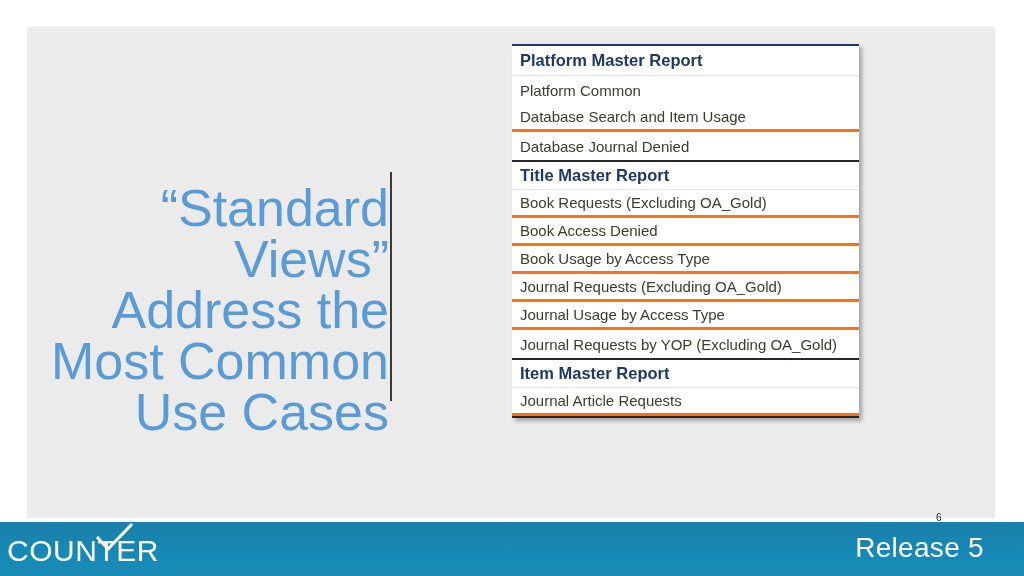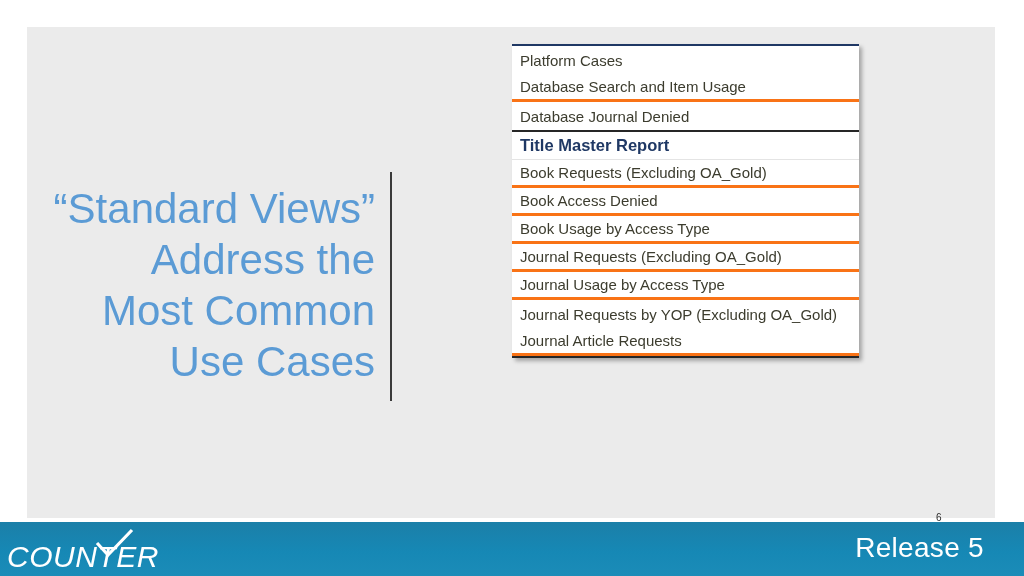--- a/index.html
+++ b/index.html
@@ -29,26 +29,26 @@
     left: 27px;
     top: 27px;
     width: 968px;
     height: 491px;
     background: #ebebeb;
   }
 
   
   .heading {
     position: absolute;
-    left: 30px;
+    left: 44px;
     top: 183px;
     width: 345px;
     text-align: right;
     color: #5b9bd5;
-    font-size: 42px;
+    font-size: 52px;
     line-height: 51px;
     font-weight: 400;
     letter-spacing: 0px;
     white-space: pre-line;
   }
 
   
   .v-rule {
     position: absolute;
     left: 390px;
@@ -110,24 +110,23 @@
     left: 0;
     top: 522px;
     width: 1024px;
     height: 54px;
     background: linear-gradient(180deg, #1b7fa8 0%, #1688b5 55%, #1b8cb8 100%);
   }
 
   .logo {
     position: absolute;
     left: 7px;
-    top: 6px;
+    top: 0;
     width: 150px;
     height: 46px;
-    font-style: italic;
   }
   .logo-text {
     position: absolute;
     left: 0;
     top: 12px;
     color: #ffffff;
     font-size: 30px;
     letter-spacing: 0.5px;
     font-weight: 400;
     font-family: "Liberation Sans", sans-serif;
@@ -168,30 +167,32 @@
   <div class="content-panel"></div>
 
   <div class="heading">“Standard Views”
 Address the
 Most Common
 Use Cases</div>
 
   <div class="v-rule"></div>
 
   <div class="report-table" id="report-table">
-      <div class="rt-row item last-of-group">Platform Cases</div>
+      <div class="rt-row group">Platform Master Report</div>
+      <div class="rt-row item last-of-group">Platform Common</div>
       <div class="rt-row item">Database Search and Item Usage</div>
       <div class="rt-row item last-of-group">Database Journal Denied</div>
       <div class="rt-row group sep">Title Master Report</div>
       <div class="rt-row item">Book Requests (Excluding OA_Gold)</div>
       <div class="rt-row item">Book Access Denied</div>
       <div class="rt-row item">Book Usage by Access Type</div>
       <div class="rt-row item">Journal Requests (Excluding OA_Gold)</div>
       <div class="rt-row item">Journal Usage by Access Type</div>
       <div class="rt-row item last-of-group">Journal Requests by YOP (Excluding OA_Gold)</div>
+      <div class="rt-row group sep">Item Master Report</div>
       <div class="rt-row item">Journal Article Requests</div>
     </div>
 
   <div class="page-number">6</div>
 
   <div class="footer">
     <div class="logo">
       <div class="logo-text">COUNTER</div>
       <svg class="logo-check" viewBox="0 0 45 30">
         <path d="M5 15 L16 27 L40 2" fill="none" stroke="#ffffff" stroke-width="3.2" stroke-linecap="butt"></path>

